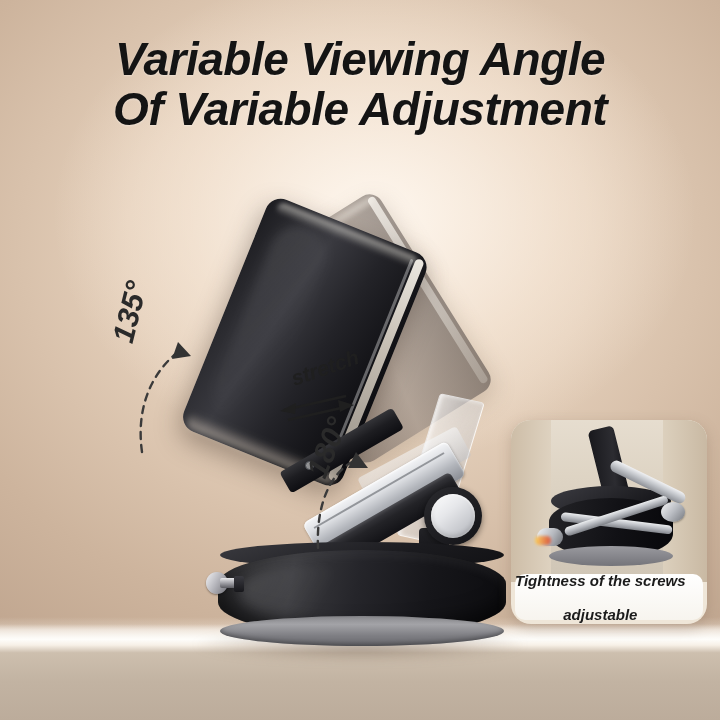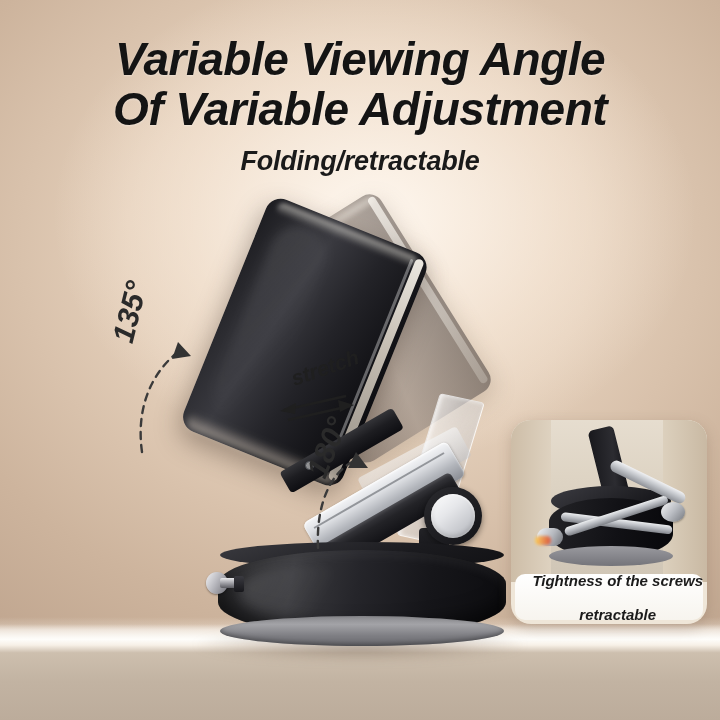--- a/index.html
+++ b/index.html
@@ -336,40 +336,39 @@
   }
   .inset-knob-glow{
     position:absolute;left:24px;top:116px;width:16px;height:9px;border-radius:5px;
     background:linear-gradient(90deg,#ffcf4d,#e0452a);
     filter:blur(1.5px);opacity:.85;
   }
   .inset-caption{
     position:absolute;left:4px;right:4px;bottom:4px;height:46px;
     background:linear-gradient(180deg,#ffffff,#f7f4ee);
     border-radius:10px;
-    display:flex;align-items:center;justify-content:flex-end;
+    display:flex;align-items:center;justify-content:flex-start;
     text-align:center;
   }
   .inset-caption span{
     display:block;font-size:15px;line-height:17px;font-weight:700;font-style:italic;color:#1b1b1b;
   }
 </style>
 </head>
 <body>
 
 <div id="stage">
 
   <div class="floor-top"></div>
   <div class="floor-edge"></div>
   <div class="floor"></div>
 
   <div class="headings">
     <div class="title">Variable Viewing Angle</div>
     <div class="title">Of Variable Adjustment</div>
-    <div class="subtitle">Folding/retractable</div>
   </div>
 
   <div class="product">
 
     <div class="base-shadow"></div>
 
     <div class="head-ghost">
       <div class="head-ghost-edge"></div>
       <div class="head-ghost-lip"></div>
     </div>
@@ -446,18 +445,18 @@
       <div class="inset-rod2"></div>
       <div class="inset-rod3"></div>
       <div class="inset-screw"></div>
       <div class="inset-base-rim"></div>
       <div class="inset-knob"></div>
       <div class="inset-knob-glow"></div>
     </div>
     <div class="inset-caption">
       <span>
         <span>Tightness of the screws</span><br>
-        <span>retractable</span>
+        <span>adjustable</span>
       </span>
     </div>
   </div>
 
 </div>
 
 </body></html>

